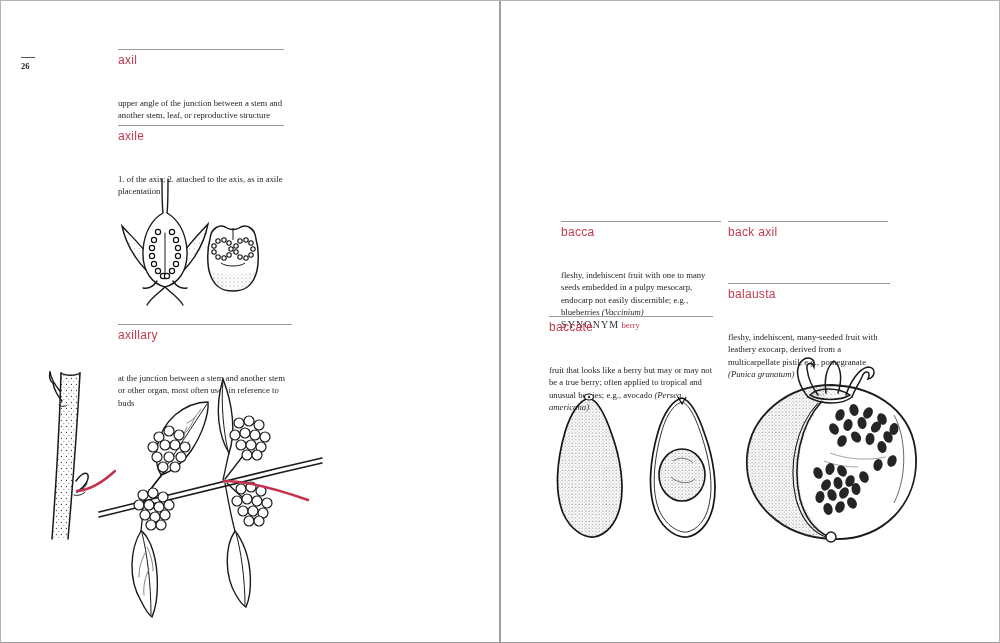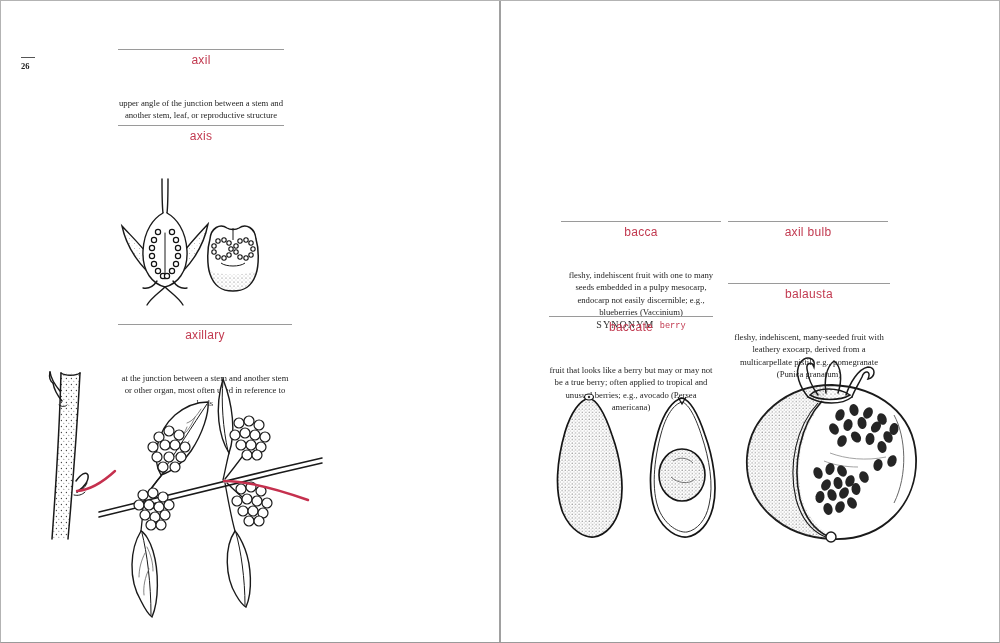--- a/index.html
+++ b/index.html
@@ -1,39 +1,39 @@
 <!DOCTYPE html>
 <html style="--heading: #c23a50; --tab: #d9505f; --rule: #9a9a9a;"><head>
 <meta charset="utf-8">
 <style>
   html,body{margin:0;padding:0;background:#fff;}
   .spread{
     position:relative;width:1000px;height:643px;box-sizing:border-box;
     background:#ffffff;border:1px solid #b3b3b3;border-bottom-color:#9a9a9a;
-    font-family:"Liberation Serif", serif;overflow:hidden;text-align:center;
+    font-family:"Liberation Serif", serif;overflow:hidden;
   }
   .gutter{position:absolute;left:498px;top:0;width:2px;height:643px;background:#a0a0a0;}
   .page{position:absolute;top:0;height:643px;}
   .page-left{left:0;width:498px;}
   .page-right{left:500px;width:586px;}
 
   .pagenum-rule{position:absolute;left:20px;top:56px;width:14px;height:1px;background:#555;}
   .pagenum{position:absolute;left:20px;top:60px;font:bold 8.5px "Liberation Serif",serif;color:#222;}
 
   .entry{position:absolute;}
   .entry-rule{border-top:1px solid var(--rule,#9a9a9a);height:0;margin:0 0 3px 0;}
   .term{
     margin:2px 0 4px 0;font:12px "Liberation Sans",sans-serif;font-weight:400;
     letter-spacing:.3px;color:var(--heading,#c23a50);
   }
   .body{font-size:8.7px;line-height:12.4px;color:#262626;margin-top:30px;}
   .rich-line{margin:0;}
-  .seg-i{}
+  .seg-i{font-style:italic;}
   .seg-sc{font-size:10px;letter-spacing:1.1px;color:#333;}
-  .seg-red{color:var(--heading,#c23a50);font-family:Liberation Mono, monospace;}
+  .seg-red{color:var(--heading,#c23a50);}
 
   .illus{position:absolute;}
 </style>
 </head>
 <body>
 
 <svg width="0" height="0" style="position:absolute" aria-hidden="true">
   <defs>
     <pattern id="stA" width="4" height="4" patternUnits="userSpaceOnUse">
       <circle cx="1" cy="1" r="0.55" fill="#666"></circle>
@@ -65,21 +65,24 @@
       <div class="entry-rule"></div>
       <h3 class="term">axil</h3>
       <div class="body">
           <div class="rich-line"><span class="seg-n">upper angle of the junction between a stem and another stem, leaf, or reproductive structure</span></div>
         </div>
     </section>
 
 
     <section class="entry" style="left:117px;top:124px;width:166px">
       <div class="entry-rule"></div>
-      <h3 class="term">axis</h3>
+      <h3 class="term">axile</h3>
+      <div class="body">
+          <div class="rich-line"><span class="seg-n">1. of the axis; 2. attached to the axis, as in axile placentation</span></div>
+        </div>
     </section>
 
     <svg class="illus" style="left:112px;top:176px" width="150" height="130" viewBox="0 0 150 130">
       <g stroke="#1a1a1a" fill="none" stroke-width="1.4" stroke-linecap="round">
         <path d="M49,2 C49,16 49,28 50,36"></path>
         <path d="M55,2 C55,16 55,28 54,36"></path>
         <path d="M42,101 C30,92 14,73 9,49 C20,61 34,74 43,89 Z" fill="url(#stL)"></path>
         <path d="M62,101 C74,92 90,73 95,47 C84,59 70,73 61,89 Z" fill="url(#stL)"></path>
         <path d="M50,36 C41,41 31,53 30,74 C29,95 40,107 52,110 C64,107 75,95 74,74 C73,53 63,41 54,36" fill="#fff"></path>
         <path d="M52,110 C46,116 39,120 34,128"></path>
@@ -237,21 +240,21 @@
       <div class="entry-rule"></div>
       <h3 class="term">bacca</h3>
       <div class="body">
           <div class="rich-line"><span class="seg-n">fleshy, indehiscent fruit with one to many seeds embedded in a pulpy mesocarp, endocarp not easily discernible; e.g., blueberries </span><span class="seg-i">(Vaccinium)</span></div>
           <div class="rich-line"><span class="seg-sc">SYNONYM</span><span class="seg-red"> berry</span></div>
         </div>
     </section>
 
     <section class="entry" style="left:227px;top:220px;width:160px">
       <div class="entry-rule"></div>
-      <h3 class="term">axil bulb</h3>
+      <h3 class="term">back axil</h3>
     </section>
 
     <section class="entry" style="left:227px;top:282px;width:162px">
       <div class="entry-rule"></div>
       <h3 class="term">balausta</h3>
       <div class="body">
           <div class="rich-line"><span class="seg-n">fleshy, indehiscent, many-seeded fruit with leathery exocarp, derived from a multicarpellate pistil; e.g., pomegranate </span><span class="seg-i">(Punica granatum)</span></div>
         </div>
     </section>
 

